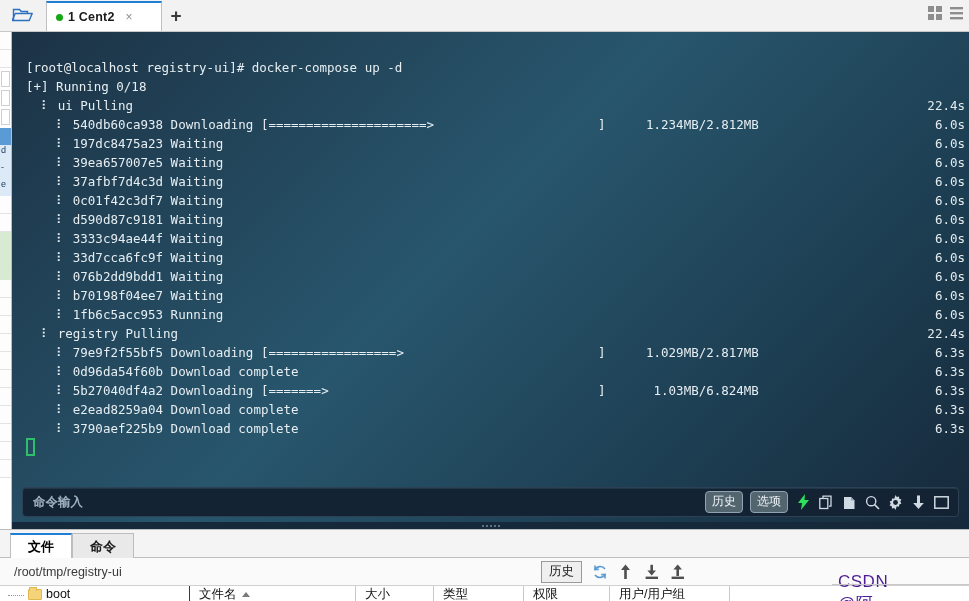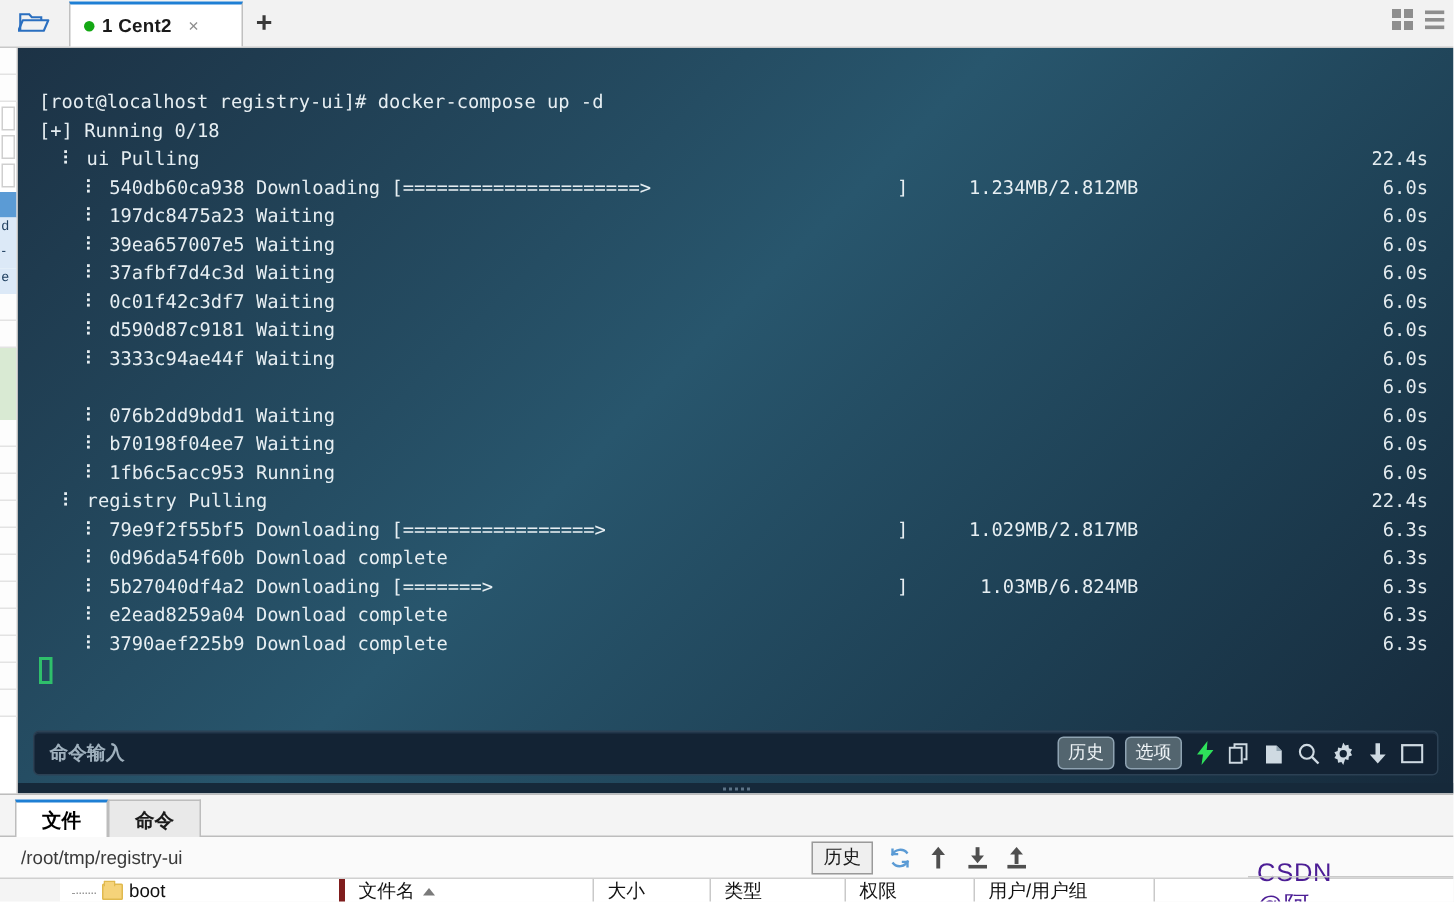--- a/index.html
+++ b/index.html
@@ -69,21 +69,21 @@
     padding: 26px 0 0 0;
     font-family: "DejaVu Sans Mono", "Liberation Mono", monospace;
     font-size: 12.5px;
     color: #e6eef2;
   }
   .tline {
     position: relative; height: 19px; line-height: 19px;
     white-space: pre; padding-left: 14px;
   }
   .tline .time {
-    position: absolute; right: 17px; top: 0;
+    position: absolute; right: 4px; top: 0;
     color: #e3ebef;
     margin-left: 28px;
   }
   .tline .size {
     position: absolute; left: 634px; top: 0; white-space: pre;
   }
   .tline .closebr { position: absolute; left: 586px; top: 0; }
   .cursor-line { padding-left: 14px; height: 24px; }
   .cursor-box {
     display: inline-block; width: 9px; height: 18px;
@@ -149,23 +149,23 @@
   }
   .path-tools { margin-left: auto; display: flex; align-items: center; gap: 9px; padding-right: 283px; }
   .histbtn {
     border: 1px solid #9a9a9a; background: #efefef; color: #1a1a1a;
     font-size: 12.5px; padding: 1px 7px 2px; cursor: pointer;
   }
   .ticon { width: 17px; height: 17px; display:flex; align-items:center; justify-content:center; cursor:pointer; }
 
   .filesplit { position: absolute; left: 0; top: 56px; width: 969px; height: 16px; display: flex; }
   .tree {
-    width: 190px; border-right: 4px solid #7f1d1d; background: #ffffff;
+    width: 190px; border-right: 1px solid #7f1d1d; background: #ffffff;
     display: flex; align-items: center; gap: 4px; padding-left: 8px;
-    font-size: 12.5px; color: #101010; margin-left: 40px;
+    font-size: 12.5px; color: #101010;
   }
   .tree .dots { width: 16px; border-top: 1px dotted #9a9a9a; height:1px; margin-top:2px; }
   .folder-ico { width: 14px; height: 11px; background: #f5d37a; border: 1px solid #e0b94e; border-radius: 1px; position: relative; }
   .folder-ico:before { content:""; position:absolute; left:0; top:-3px; width:6px; height:3px; background:#f5d37a; border:1px solid #e0b94e; border-bottom:none; border-radius:1px 1px 0 0;}
   .collist { flex: 1; display: flex; background: #ffffff; }
   .colhead {
     border-right: 1px solid #c9c9c9;
     display: flex; align-items: center; gap: 5px;
     padding-left: 9px; font-size: 12.5px; color: #111;
     background: #ffffff;
@@ -248,21 +248,21 @@
         <div class="tline"><span>[root@localhost registry-ui]# docker-compose up -d</span></div>
         <div class="tline"><span>[+] Running 0/18</span></div>
         <div class="tline"><span>  ⠇ ui Pulling</span><span class="time">22.4s</span></div>
         <div class="tline"><span>    ⠇ 540db60ca938 Downloading [=====================&gt;</span><span class="closebr">]</span><span class="size">1.234MB/2.812MB</span><span class="time">6.0s</span></div>
         <div class="tline"><span>    ⠇ 197dc8475a23 Waiting</span><span class="time">6.0s</span></div>
         <div class="tline"><span>    ⠇ 39ea657007e5 Waiting</span><span class="time">6.0s</span></div>
         <div class="tline"><span>    ⠇ 37afbf7d4c3d Waiting</span><span class="time">6.0s</span></div>
         <div class="tline"><span>    ⠇ 0c01f42c3df7 Waiting</span><span class="time">6.0s</span></div>
         <div class="tline"><span>    ⠇ d590d87c9181 Waiting</span><span class="time">6.0s</span></div>
         <div class="tline"><span>    ⠇ 3333c94ae44f Waiting</span><span class="time">6.0s</span></div>
-        <div class="tline"><span class="time">6.0s</span></div>
+        <div class="tline"><span>    ⠇ 33d7cca6fc9f Waiting</span><span class="time">6.0s</span></div>
         <div class="tline"><span>    ⠇ 076b2dd9bdd1 Waiting</span><span class="time">6.0s</span></div>
         <div class="tline"><span>    ⠇ b70198f04ee7 Waiting</span><span class="time">6.0s</span></div>
         <div class="tline"><span>    ⠇ 1fb6c5acc953 Running</span><span class="time">6.0s</span></div>
         <div class="tline"><span>  ⠇ registry Pulling</span><span class="time">22.4s</span></div>
         <div class="tline"><span>    ⠇ 79e9f2f55bf5 Downloading [=================&gt;</span><span class="closebr">]</span><span class="size">1.029MB/2.817MB</span><span class="time">6.3s</span></div>
         <div class="tline"><span>    ⠇ 0d96da54f60b Download complete</span><span class="time">6.3s</span></div>
         <div class="tline"><span>    ⠇ 5b27040df4a2 Downloading [=======&gt;</span><span class="closebr">]</span><span class="size"> 1.03MB/6.824MB</span><span class="time">6.3s</span></div>
         <div class="tline"><span>    ⠇ e2ead8259a04 Download complete</span><span class="time">6.3s</span></div>
         <div class="tline"><span>    ⠇ 3790aef225b9 Download complete</span><span class="time">6.3s</span></div>
         <div class="cursor-line"><span class="cursor-box"></span></div>

